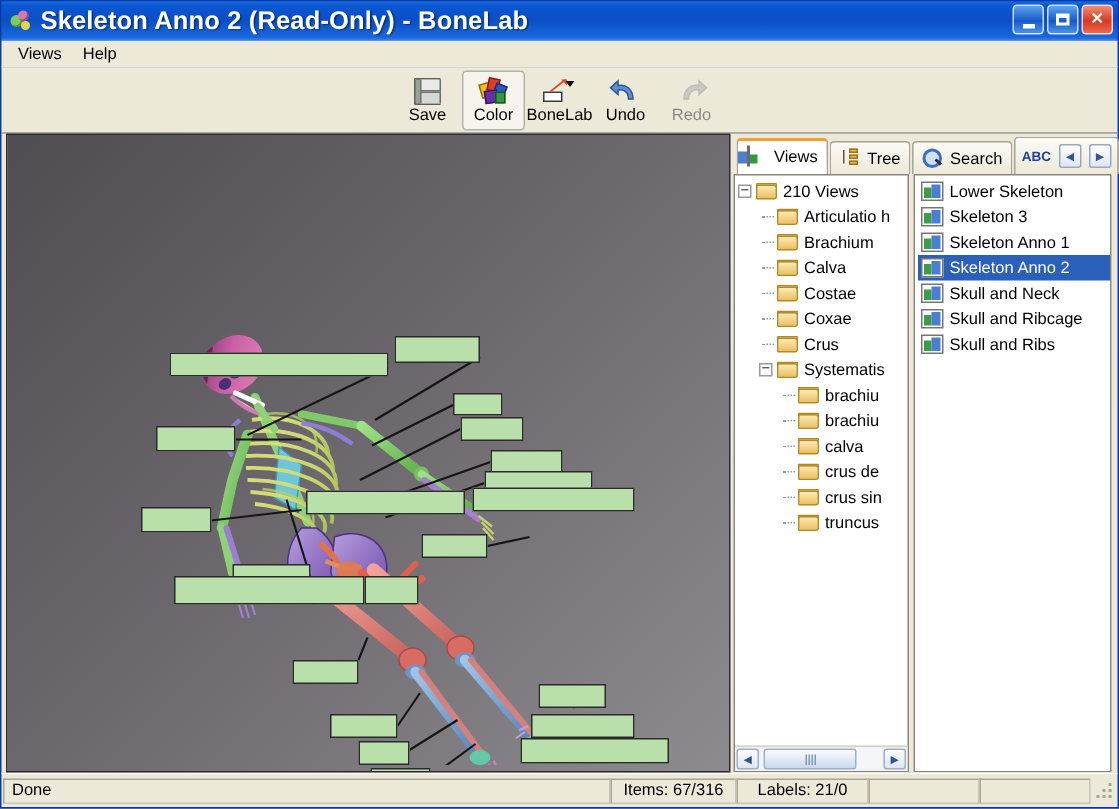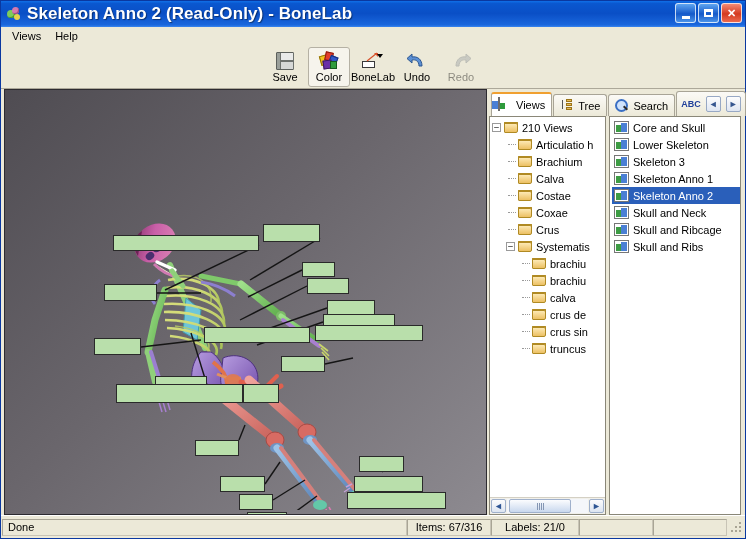--- a/index.html
+++ b/index.html
@@ -674,24 +674,20 @@
               </span>
             </span>
             <span class="sb-arrow">►</span>
           </div>
         </div>
 
         <div class="panel list-panel">
           <div class="panel-body" id="list-body">
               <div class="lrow">
                 <span class="l-ico"></span>
-                <span>Core and Skull</span>
-              </div>
-              <div class="lrow">
-                <span class="l-ico"></span>
                 <span>Lower Skeleton</span>
               </div>
               <div class="lrow">
                 <span class="l-ico"></span>
                 <span>Skeleton 3</span>
               </div>
               <div class="lrow">
                 <span class="l-ico"></span>
                 <span>Skeleton Anno 1</span>
               </div>

